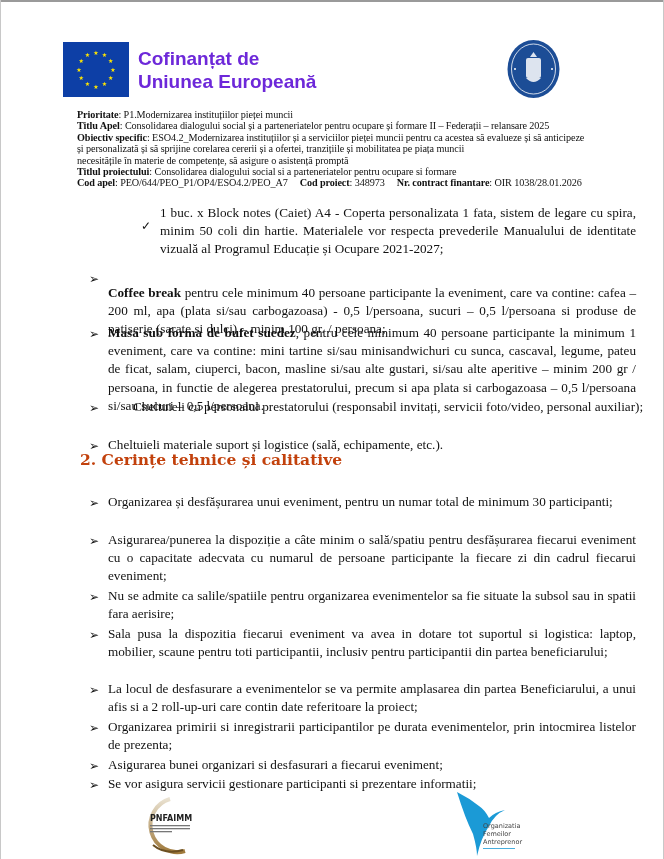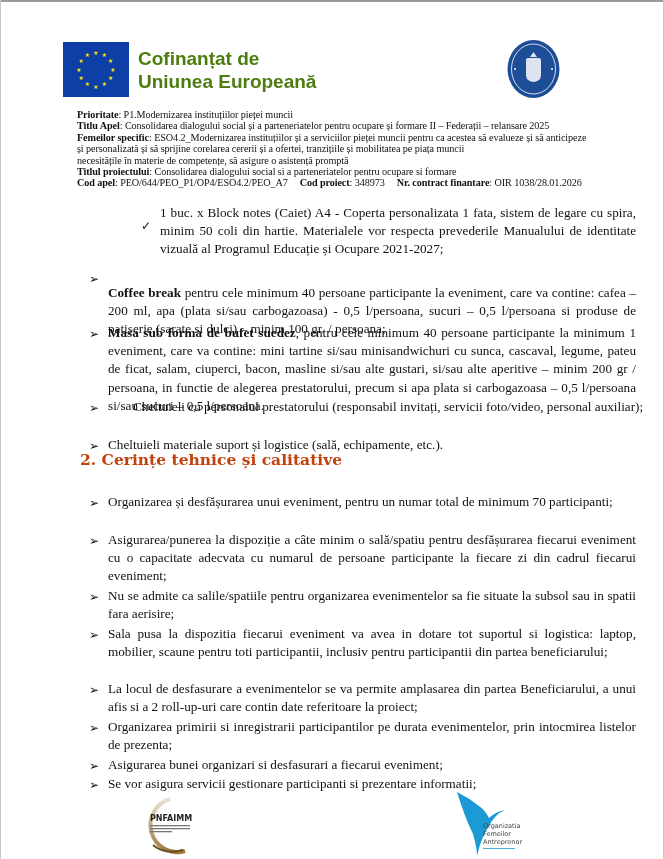--- a/index.html
+++ b/index.html
@@ -8,21 +8,21 @@
     position:relative;
     font-family:"Liberation Serif", serif; color:#111;
   }
   .page-border-top { position:absolute; left:0; top:0; width:664px; height:2px; background:#9a9a9a; }
   .page-border-left { position:absolute; left:0; top:0; width:1px; height:859px; background:#c8c8c8; }
   .page-border-right { position:absolute; right:0; top:0; width:1px; height:859px; background:#c8c8c8; }
 
   
   .eu-flag { position:absolute; left:63px; top:42px; width:66px; height:55px; background:#0d3fa6; }
   .eu-flag svg { width:100%; height:100%; }
-  .eu-text { position:absolute; left:138px; top:47px; font-family:"Liberation Sans", sans-serif; font-weight:bold; color:#4d7c0f; font-size:19px; line-height:23px; }
+  .eu-text { position:absolute; left:138px; top:47px; font-family:"Liberation Sans", sans-serif; font-weight:bold; color:#6d28d9; font-size:19px; line-height:23px; }
   .gov-seal { position:absolute; left:506px; top:38px; width:55px; height:62px; }
 
   
   .info { position:absolute; left:77px; top:109px; width:560px; font-size:10.2px; line-height:11.4px; letter-spacing:-0.1px; }
   .info .line { white-space:nowrap; }
   .info b { font-weight:bold; }
   .info .gap { display:inline-block; width:12px; }
 
   
   .content { position:absolute; left:84px; top:0; width:552px; font-size:13.2px; line-height:18.2px; }
@@ -70,21 +70,21 @@
     <path d="M27.5 14 L24 19 L31 19 Z" fill="#ffffff" opacity="0.85"></path>
     <path d="M20 40 Q27.5 48 35 40 Z" fill="#ffffff" opacity="0.85"></path>
     <circle cx="9" cy="31" r="1" fill="#fff"></circle>
     <circle cx="46" cy="31" r="1" fill="#fff"></circle>
   </svg>
 </div>
 
 <div class="info">
   <div class="line"><b>Prioritate</b><span>: P1.Modernizarea instituțiilor pieței muncii</span></div>
   <div class="line"><b>Titlu Apel</b><span>: Consolidarea dialogului social și a parteneriatelor pentru ocupare și formare II – Federații – relansare 2025</span></div>
-  <div class="line"><b>Femeilor specific</b><span>: ESO4.2_Modernizarea instituțiilor și a serviciilor pieței muncii pentru ca acestea să evalueze și să anticipeze</span></div>
+  <div class="line"><b>Obiectiv specific</b><span>: ESO4.2_Modernizarea instituțiilor și a serviciilor pieței muncii pentru ca acestea să evalueze și să anticipeze</span></div>
   <div class="line">și personalizată și să sprijine corelarea cererii și a ofertei, tranzițiile și mobilitatea pe piața muncii</div>
   <div class="line">necesitățile în materie de competențe, să asigure o asistență promptă</div>
   <div class="line"><b>Titlul proiectului</b><span>: Consolidarea dialogului social si a parteneriatelor pentru ocupare si formare</span></div>
   <div class="line"><b>Cod apel</b><span>: PEO/644/PEO_P1/OP4/ESO4.2/PEO_A7</span><span class="gap"></span><b>Cod proiect</b><span>: 348973</span><span class="gap"></span><b>Nr. contract finantare</b><span>: OIR 1038/28.01.2026</span></div>
 </div>
 
 <div class="content">
   <span class="bullet" style="left:57px;top:217px;">✓</span>
   <div class="item" style="left:76px;top:204px;width:476px;">1 buc. x Block notes (Caiet) A4 - Coperta personalizata 1 fata, sistem de legare cu spira, minim 50 coli din hartie. Materialele vor respecta prevederile Manualului de identitate vizuală al Programul Educație și Ocupare 2021-2027;</div>
 
@@ -98,21 +98,21 @@
   <div class="item" style="left:37px;top:398px;width:528px;margin-left:12px;">Cheltuieli cu personalul prestatorului (responsabil invitați, servicii foto/video, personal auxiliar);</div>
 
   <span class="bullet" style="left:5px;top:437px;">➢</span>
   <div class="item" style="left:24px;top:436px;width:528px;">Cheltuieli materiale suport și logistice (sală, echipamente, etc.).</div>
 </div>
 
 <div class="heading">2. Cerințe tehnice și calitative</div>
 
 <div class="content">
   <span class="bullet" style="left:5px;top:494px;">➢</span>
-  <div class="item" style="left:24px;top:493px;width:528px;">Organizarea și desfășurarea unui eveniment, pentru un numar total de minimum 70 participanti;</div>
+  <div class="item" style="left:24px;top:493px;width:528px;">Organizarea și desfășurarea unui eveniment, pentru un numar total de minimum 30 participanti;</div>
 
   <span class="bullet" style="left:5px;top:532px;">➢</span>
   <div class="item" style="left:24px;top:531px;width:528px;">Asigurarea/punerea la dispoziție a câte minim o sală/spatiu pentru desfășurarea fiecarui eveniment cu o capacitate adecvata cu numarul de persoane participante la fiecare zi din cadrul fiecarui eveniment;</div>
 
   <span class="bullet" style="left:5px;top:588px;">➢</span>
   <div class="item" style="left:24px;top:587px;width:528px;">Nu se admite ca salile/spatiile pentru organizarea evenimentelor sa fie situate la subsol sau in spatii fara aerisire;</div>
 
   <span class="bullet" style="left:5px;top:626px;">➢</span>
   <div class="item" style="left:24px;top:625px;width:528px;">Sala pusa la dispozitia fiecarui eveniment va avea in dotare tot suportul si logistica: laptop, mobilier, scaune pentru toti participantii, inclusiv pentru participantii din partea beneficiarului;</div>
 

